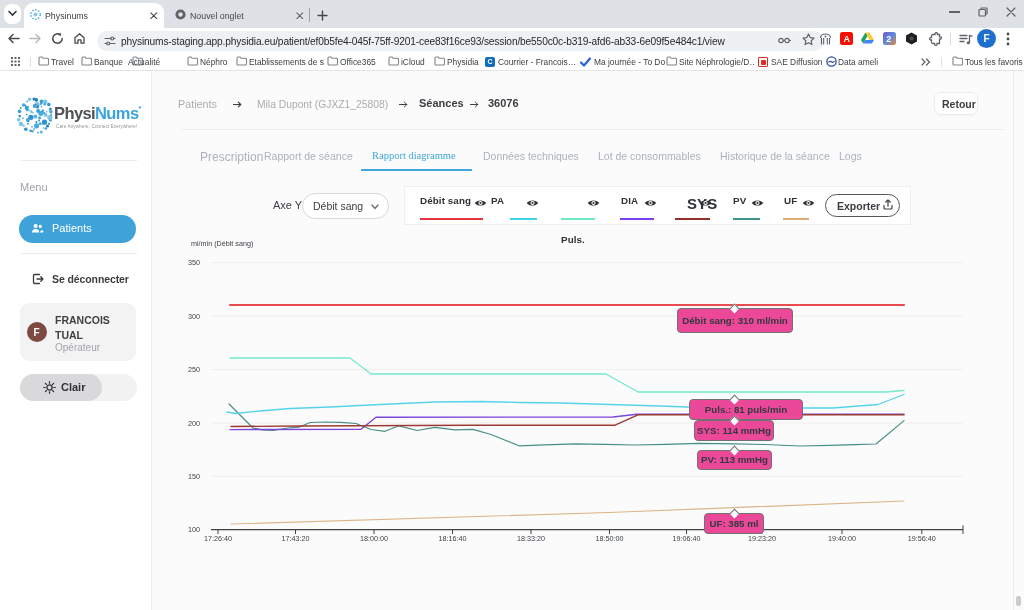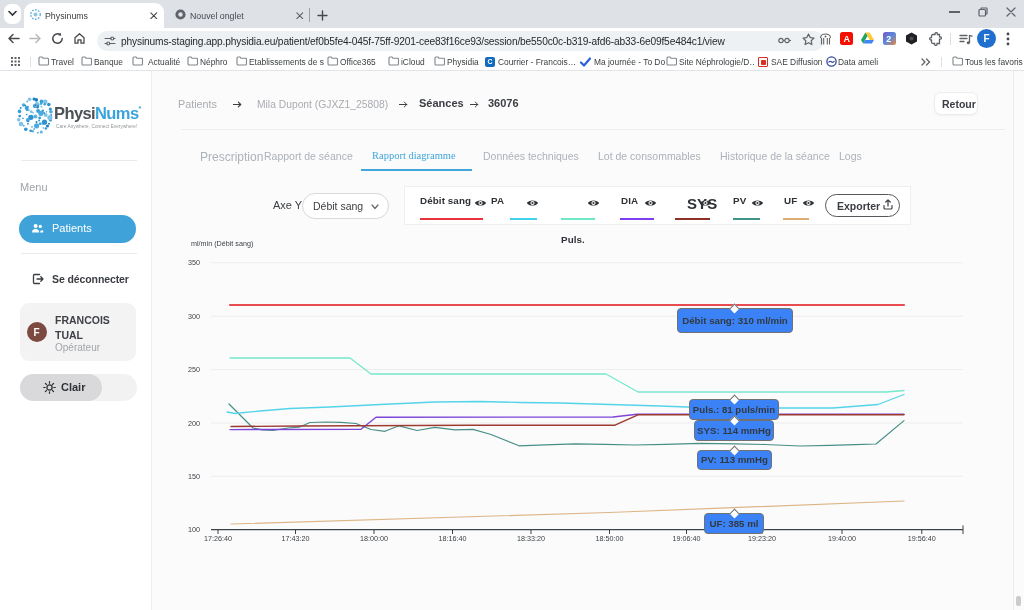--- a/index.html
+++ b/index.html
@@ -10,21 +10,21 @@
 #tabstrip{position:absolute;left:0;top:0;width:1024px;height:28px;background:#dee1e6;}
 #toolbar{position:absolute;left:0;top:28px;width:1024px;height:26px;background:#fff;}
 #bookmarks{position:absolute;left:0;top:54px;width:1024px;height:17px;background:#fff;border-bottom:1px solid #e2e4e7;}
 .tabtxt{font-size:8.8px;color:#3c4043;}
 .bmtxt{font-size:8.4px;color:#3c4043;white-space:nowrap;}
 .bicon{position:absolute;top:56px;}
 
 #app{position:absolute;left:0;top:71px;width:1024px;height:539px;background:#fbfbfc;}
 #sidebar{position:absolute;left:0;top:71px;width:152px;height:539px;background:#fff;border-right:1px solid #ededef;}
 
-.tt{position:absolute;background:#3b82f6;border:1.2px solid #717171;border-radius:4px;color:#323940;font-weight:700;display:flex;align-items:center;justify-content:center;white-space:nowrap;}
+.tt{position:absolute;background:#ec4899;border:1.2px solid #717171;border-radius:4px;color:#323940;font-weight:700;display:flex;align-items:center;justify-content:center;white-space:nowrap;}
 .tt .car{position:absolute;top:-4px;width:7px;height:7px;background:#fff;border-left:1.2px solid #717171;border-top:1.2px solid #717171;transform:rotate(45deg);}
 </style>
 </head>
 <body>
 
 <div id="tabstrip"></div>
 <div class="abs" style="left:4px;top:4px;width:17px;height:20px;background:#fff;border-radius:7px;"></div>
 <svg class="abs" style="left:8px;top:10px;" width="9" height="7" viewBox="0 0 9 7">
     <path d="M1 1.5 L4.5 5 L8 1.5" stroke="#30343a" stroke-width="1.6" fill="none" stroke-linecap="round"></path>
   </svg>
@@ -145,21 +145,21 @@
     <path d="M1 2 Q1 1 2 1 H4 L5 2.2 H9.5 Q10.5 2.2 10.5 3.2 V8 Q10.5 9 9.5 9 H2 Q1 9 1 8 Z" fill="none" stroke="#80868b" stroke-width="1.1"></path>
   </svg>
 <div class="abs bmtxt" style="left:51px;top:56.5px;">Travel</div>
 <svg class="bicon" style="left:81px;" width="11" height="10" viewBox="0 0 11 10">
     <path d="M1 2 Q1 1 2 1 H4 L5 2.2 H9.5 Q10.5 2.2 10.5 3.2 V8 Q10.5 9 9.5 9 H2 Q1 9 1 8 Z" fill="none" stroke="#80868b" stroke-width="1.1"></path>
   </svg>
 <div class="abs bmtxt" style="left:94px;top:56.5px;">Banque</div>
 <svg class="bicon" style="left:132px;" width="11" height="10" viewBox="0 0 11 10">
     <path d="M1 2 Q1 1 2 1 H4 L5 2.2 H9.5 Q10.5 2.2 10.5 3.2 V8 Q10.5 9 9.5 9 H2 Q1 9 1 8 Z" fill="none" stroke="#80868b" stroke-width="1.1"></path>
   </svg>
-<div class="abs bmtxt" style="left:128px;top:56.5px;margin-left:20px;">Actualité</div>
+<div class="abs bmtxt" style="left:128px;top:56.5px;">Actualité</div>
 <svg class="bicon" style="left:187px;" width="11" height="10" viewBox="0 0 11 10">
     <path d="M1 2 Q1 1 2 1 H4 L5 2.2 H9.5 Q10.5 2.2 10.5 3.2 V8 Q10.5 9 9.5 9 H2 Q1 9 1 8 Z" fill="none" stroke="#80868b" stroke-width="1.1"></path>
   </svg>
 <div class="abs bmtxt" style="left:200px;top:56.5px;">Néphro</div>
 <svg class="bicon" style="left:236px;" width="11" height="10" viewBox="0 0 11 10">
     <path d="M1 2 Q1 1 2 1 H4 L5 2.2 H9.5 Q10.5 2.2 10.5 3.2 V8 Q10.5 9 9.5 9 H2 Q1 9 1 8 Z" fill="none" stroke="#80868b" stroke-width="1.1"></path>
   </svg>
 <div class="abs bmtxt" style="left:249px;top:56.5px;width:76px;overflow:hidden;">Etablissements de s…</div>
 <svg class="bicon" style="left:327px;" width="11" height="10" viewBox="0 0 11 10">
     <path d="M1 2 Q1 1 2 1 H4 L5 2.2 H9.5 Q10.5 2.2 10.5 3.2 V8 Q10.5 9 9.5 9 H2 Q1 9 1 8 Z" fill="none" stroke="#80868b" stroke-width="1.1"></path>
@@ -464,19 +464,19 @@
     <path d="M229 404 L253 428 L262 429.8 L273 430.3 L288 428 L299 427.2 L310 422.5 L326 422 L341 422.3 L356 423.5 L371 429.5 L385 431.3 L399 425.8 L417 430.5 L435 427.3 L455 429.8 L473 429.4 L491 434.5 L519 445.8 L545 444.8 L575 443.8 L605 444.3 L635 445 L665 444.3 L700 443.4 L735 443.8 L765 444.5 L800 446 L830 445.3 L855 444.6 L876 444 L904 420.6" stroke="#478f85" stroke-width="1.2"></path>
     <path d="M227 412 L235 413.5 L260 411 L290 408.5 L330 407 L380 404.5 L435 402 L480 401.5 L520 402.5 L560 403 L610 404.5 L660 406 L700 407.5 L760 408 L833 408 L878 404.5 L904 394.5" stroke="#55d4e9" stroke-width="1.3"></path>
     <path d="M230 358 L350 358 L371 374 L606 374 L638 392 L886 392 L904 390.5" stroke="#74e9cb" stroke-width="1.3"></path>
     <path d="M230 429.6 L361 429.2 L376 417.2 L613 417 L637 414.3 L904 414.3" stroke="#7d45d8" stroke-width="1.4"></path>
     <path d="M231 426.5 L300 426 L470 425.3 L615 425.2 L638 414.8 L904 414.8" stroke="#9c3a31" stroke-width="1.4"></path>
     <path d="M230 305 L904 305" stroke="#e84b50" stroke-width="2.2"></path>
   </g>
 </svg>
 
 <div class="tt" style="left:677px;top:307.5px;width:116px;height:25px;font-size:9.7px;"><div class="car" style="left:53px;"></div>Débit sang: 310 ml/min</div>
-<div class="tt" style="left:689px;top:398.5px;width:90px;height:21px;font-size:9.7px;"><div class="car" style="left:41px;"></div>Puls.: 81 puls/min</div>
+<div class="tt" style="left:689px;top:398.5px;width:114px;height:21px;font-size:9.7px;"><div class="car" style="left:41px;"></div>Puls.: 81 puls/min</div>
 <div class="tt" style="left:694px;top:419.5px;width:80px;height:21px;font-size:9.7px;"><div class="car" style="left:36px;"></div>SYS: 114 mmHg</div>
 <div class="tt" style="left:697px;top:449.5px;width:75px;height:20px;font-size:9.7px;"><div class="car" style="left:33px;"></div>PV: 113 mmHg</div>
 <div class="tt" style="left:704px;top:512.5px;width:60px;height:21px;font-size:9.7px;"><div class="car" style="left:26px;"></div>UF: 385 ml</div>
 
 <div class="abs" style="left:1013px;top:71px;width:1px;height:539px;background:#ececee;"></div>
 <div class="abs" style="left:1016px;top:596px;width:5px;height:10px;background:#c9cbcd;border-radius:2px;"></div>
 
 </body></html>

